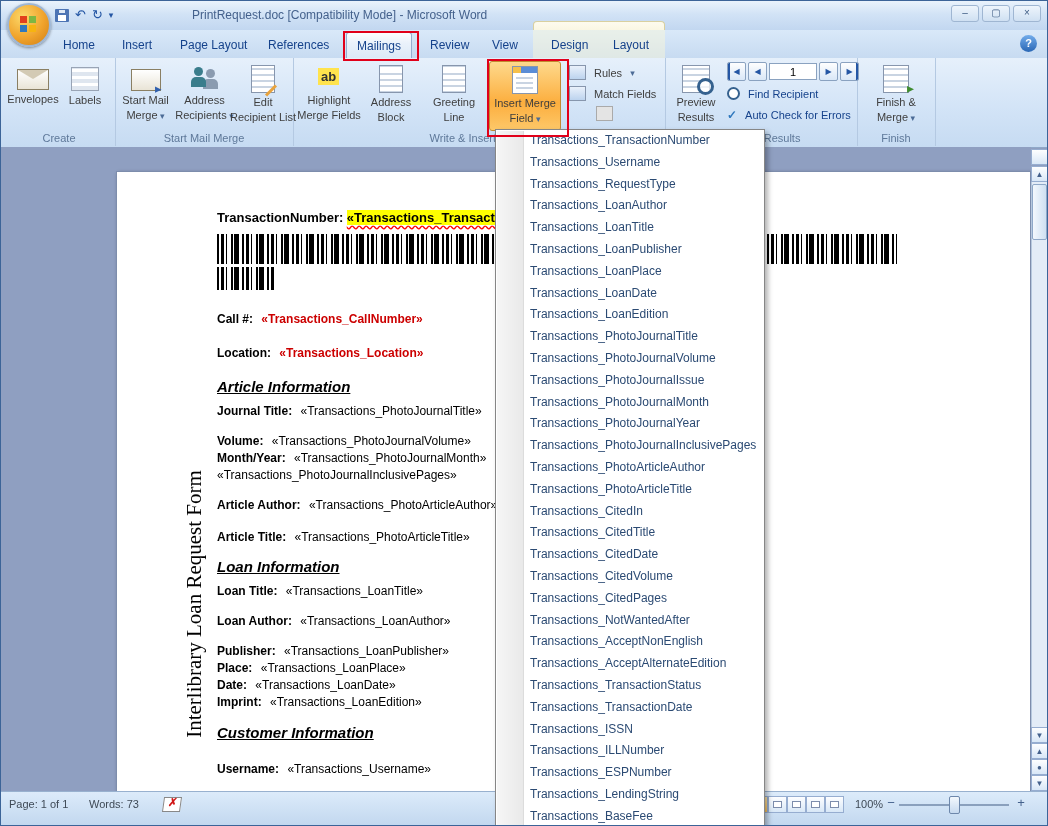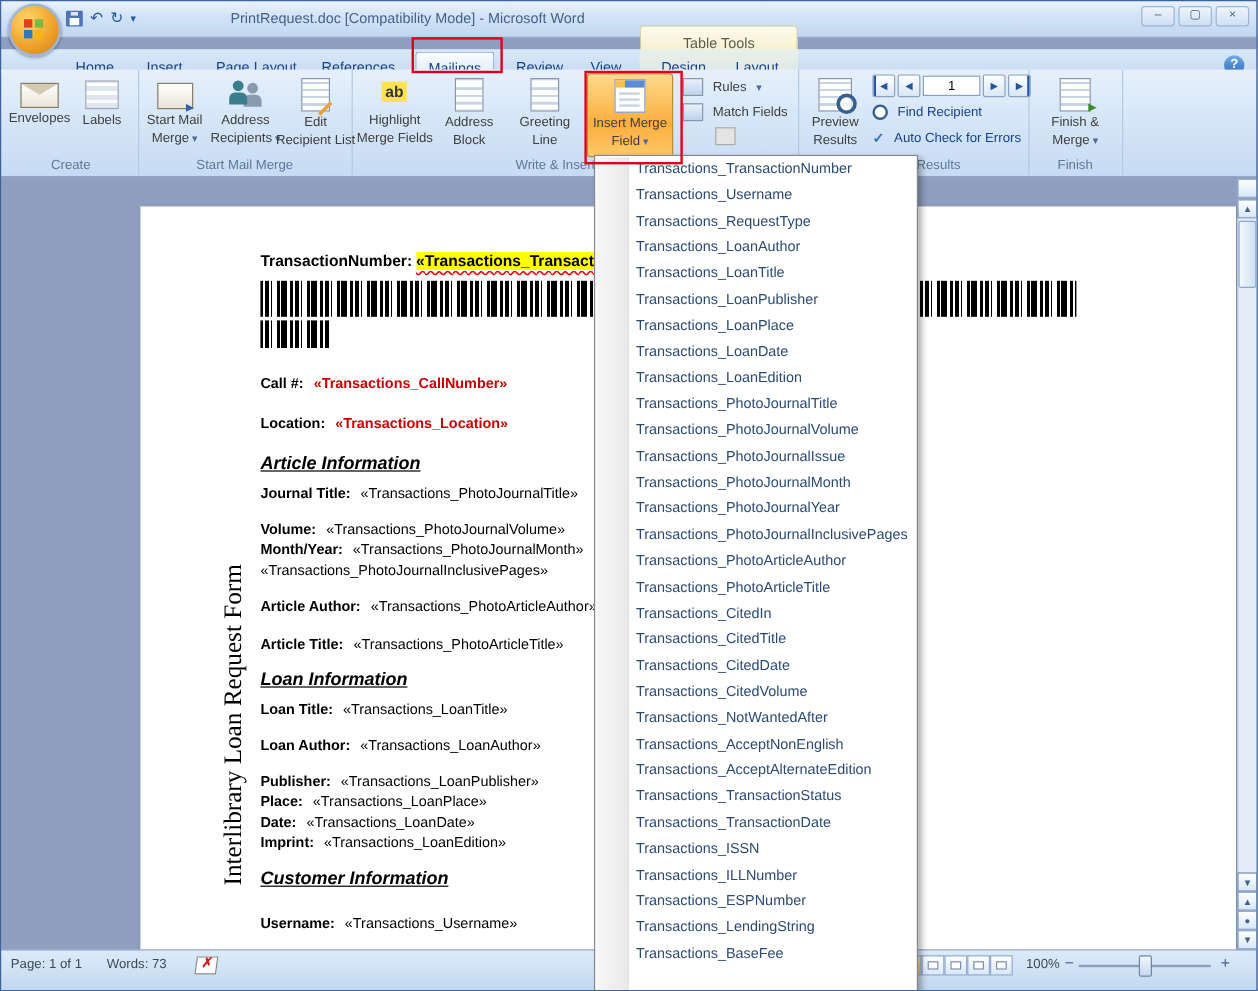--- a/index.html
+++ b/index.html
@@ -19,21 +19,21 @@
   .ic-save::before{content:"";position:absolute;left:3px;top:6px;width:8px;height:6px;background:#fff;}
   .ic-save::after{content:"";position:absolute;left:4px;top:1px;width:6px;height:3px;background:#dfe8f4;}
   .title-text{position:absolute;left:172px;top:7px;font-size:12px;color:#44618c;margin-left:19px;}
   .ctx-header{position:absolute;left:532px;top:0;width:132px;height:28px;border-radius:4px 4px 0 0;
     background:linear-gradient(#fdfbee,#f3ebc8);border:1px solid #d9d09f;border-bottom:none;
     text-align:center;line-height:28px;font-size:12px;color:#5c5b44;box-sizing:border-box;margin-top:20px;}
   .winbtns{position:absolute;right:6px;top:4px;display:flex;gap:3px;z-index:6;}
   .winbtn{width:26px;height:15px;border:1px solid #9fb6d2;border-radius:3px;
     background:linear-gradient(#eef5fc,#cfe0f2);color:#3f5d85;font-size:10px;line-height:13px;text-align:center;}
   
-  .tabrow{position:absolute;left:0;top:40px;width:100%;height:20px;
+  .tabrow{position:absolute;left:0;top:29px;width:100%;height:28px;
     background:linear-gradient(#d9e9f9,#c7dbf1);}
   .ctx-tint{position:absolute;left:532px;top:0;width:132px;height:28px;background:rgba(253,249,216,.45);}
   .tab{position:absolute;top:4px;height:23px;line-height:23px;padding:0 10px;font-size:12px;color:#15428b;border-radius:3px 3px 0 0;}
   .tab.sel{top:2px;height:26px;line-height:26px;background:linear-gradient(#fdfeff,#eaf2fb 40%,#dce9f7);
     border:1px solid #96add0;border-bottom:none;box-sizing:border-box;}
   .help-btn{position:absolute;right:10px;top:5px;width:17px;height:17px;border-radius:50%;
     background:linear-gradient(#72aceb,#2a67b5);color:#fff;font-size:11px;font-weight:bold;text-align:center;line-height:17px;}
   
   .ribbon{position:absolute;left:0;top:57px;width:100%;height:89px;
     background:linear-gradient(#e6f0fb,#d3e4f7 55%,#c6dbf2);border-bottom:1px solid #8fa8c8;}
@@ -428,20 +428,21 @@
       <div class="menu-item">Transactions_PhotoArticleTitle</div>
 
       <div class="menu-item">Transactions_CitedIn</div>
 
       <div class="menu-item">Transactions_CitedTitle</div>
 
       <div class="menu-item">Transactions_CitedDate</div>
 
       <div class="menu-item">Transactions_CitedVolume</div>
 
+      <div class="menu-item">Transactions_CitedPages</div>
 
       <div class="menu-item">Transactions_NotWantedAfter</div>
 
       <div class="menu-item">Transactions_AcceptNonEnglish</div>
 
       <div class="menu-item">Transactions_AcceptAlternateEdition</div>
 
       <div class="menu-item">Transactions_TransactionStatus</div>
 
       <div class="menu-item">Transactions_TransactionDate</div>

